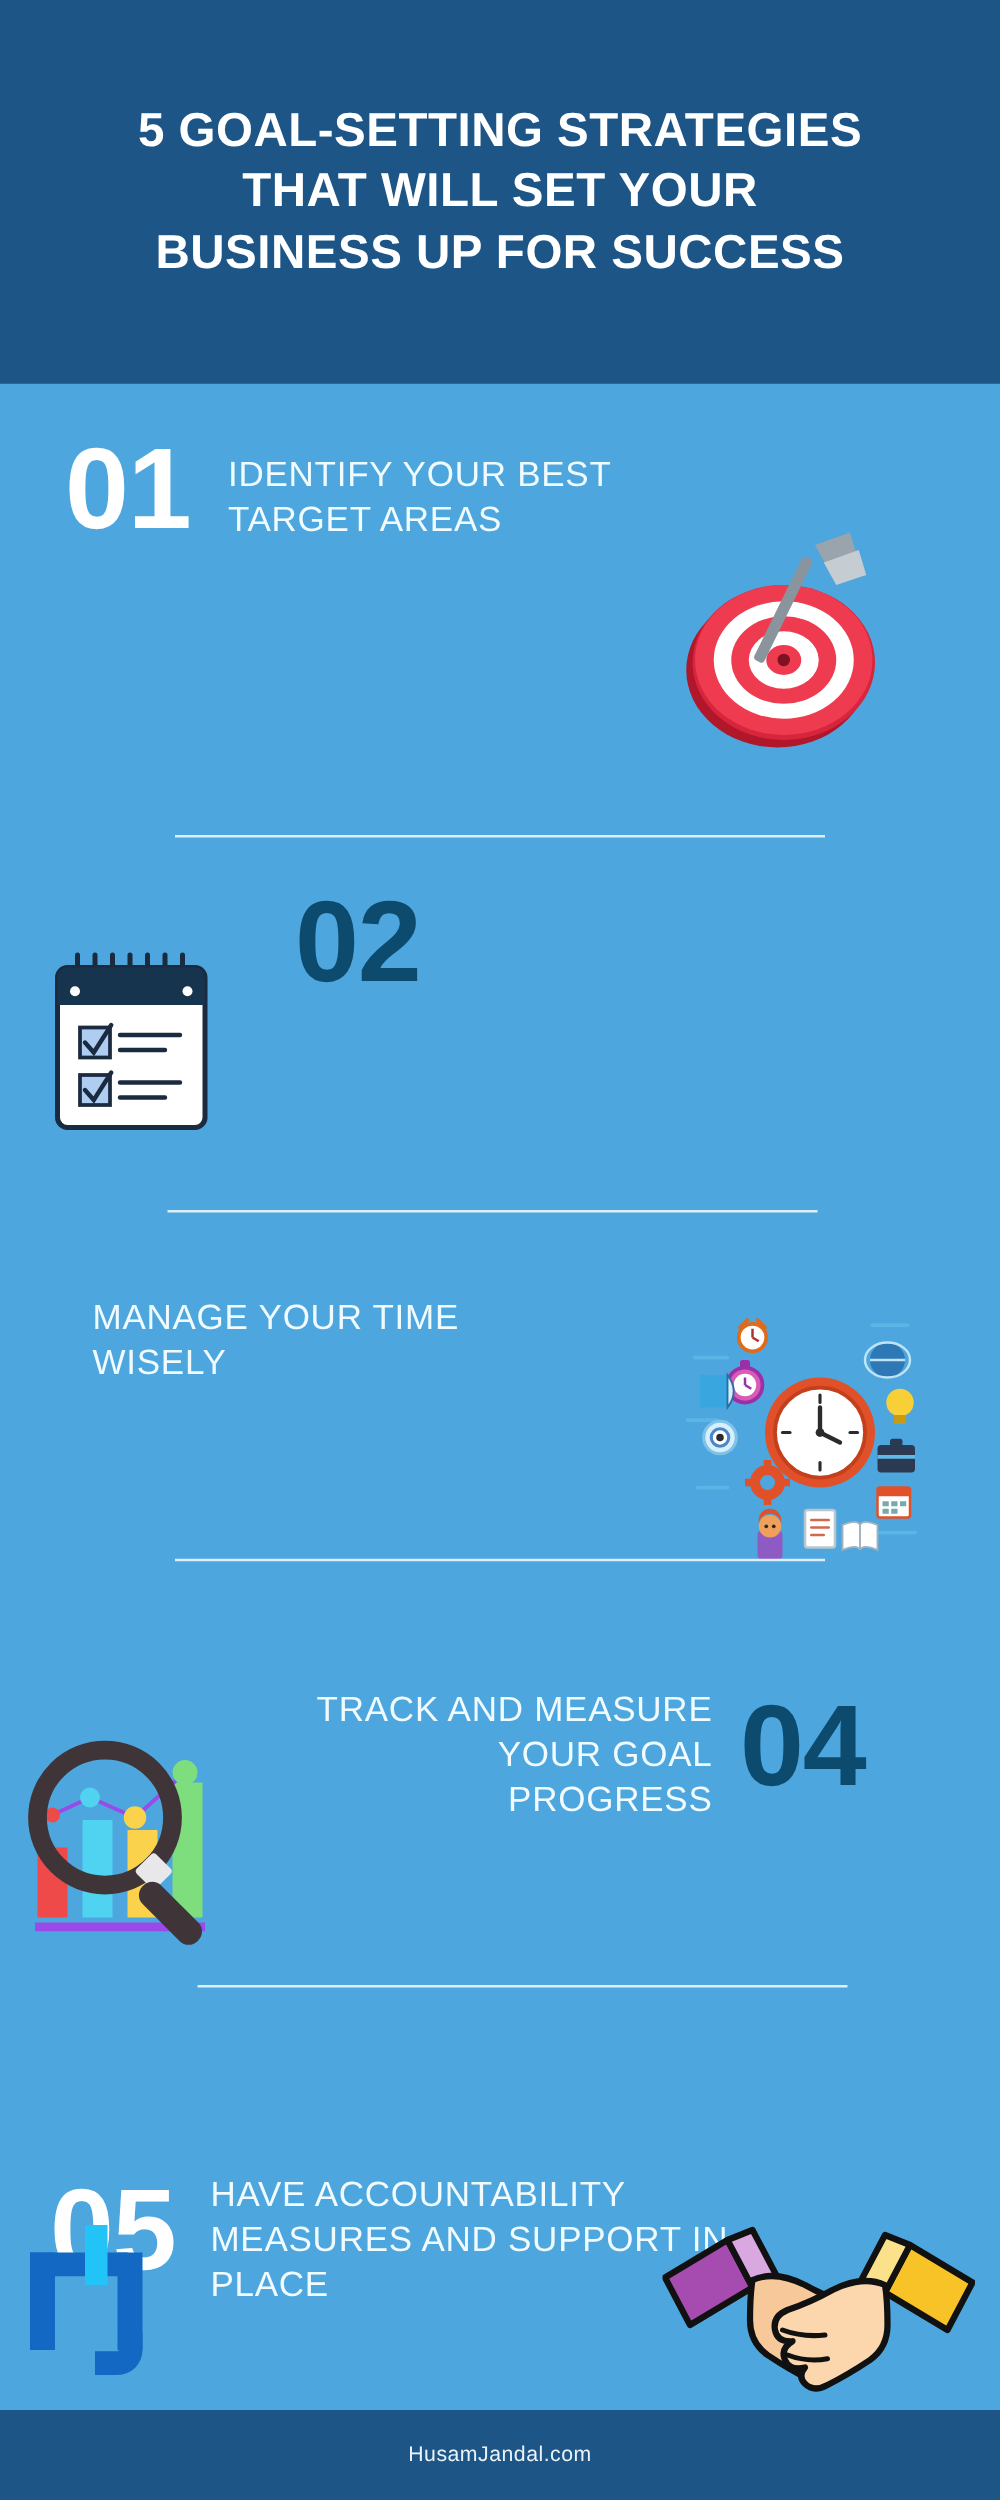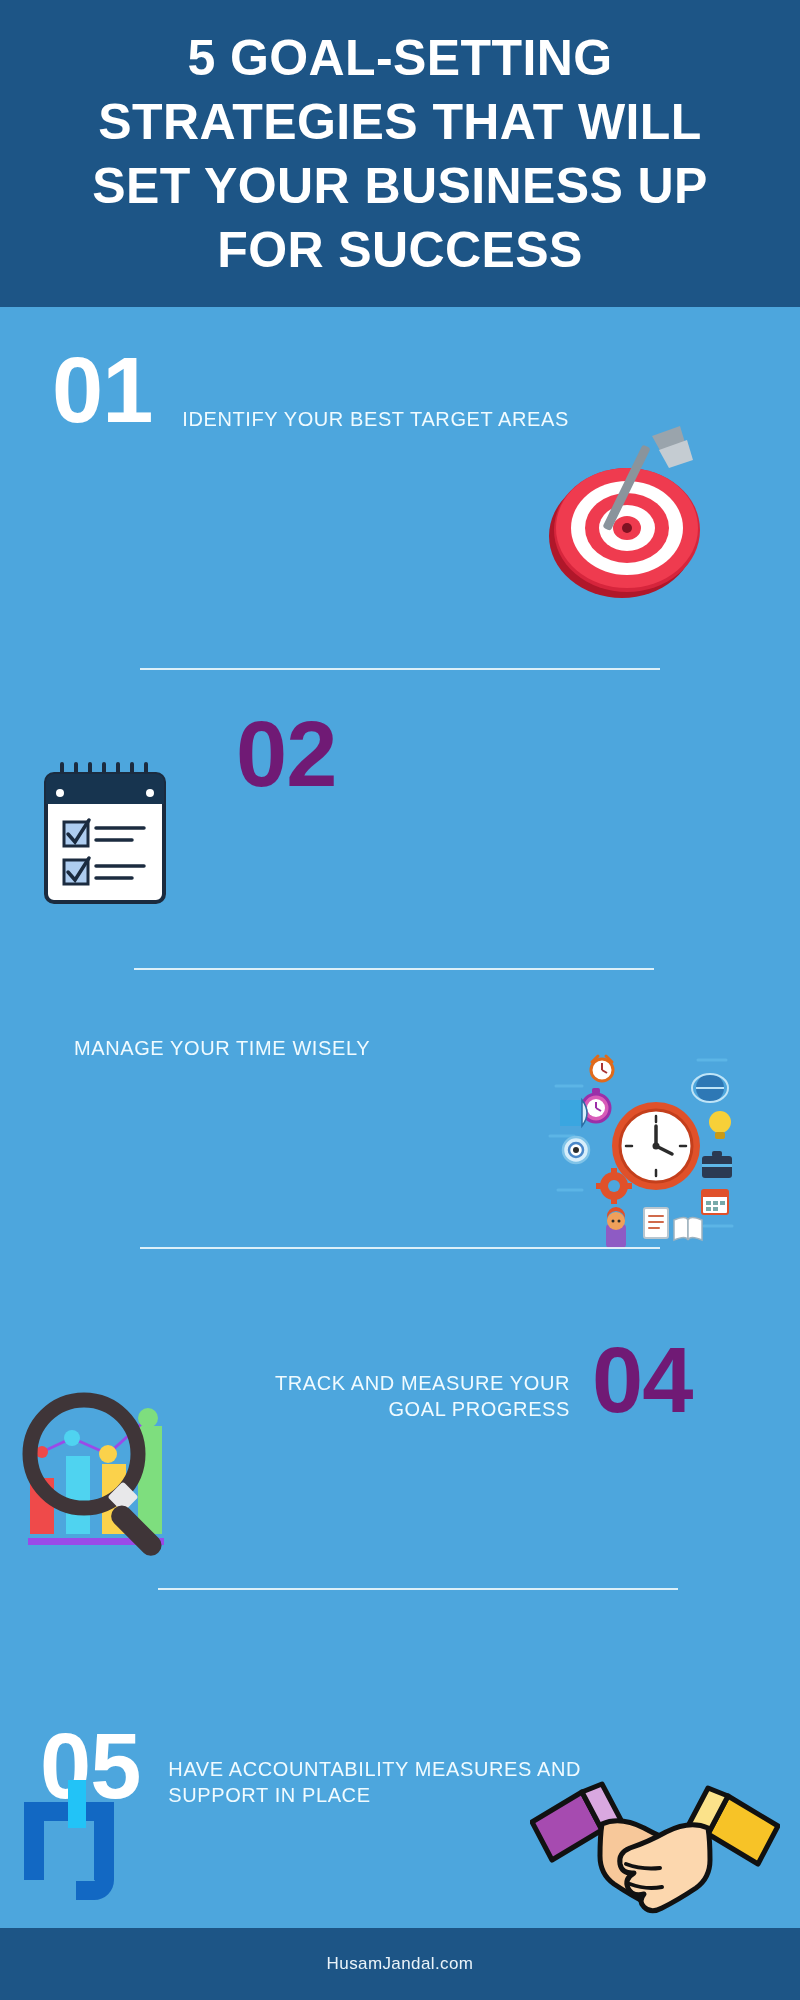--- a/index.html
+++ b/index.html
@@ -24,50 +24,50 @@
     width:800px; height:307px;
     background:#1d5586;
     display:flex;
     align-items:center;
     justify-content:center;
   }
   .header-title {
     width:700px;
     text-align:center;
     color:#ffffff;
-    font-size:50px;
+    font-size:38px;
     font-weight:bold;
     line-height:1.28;
     letter-spacing:0.4px;
     text-transform:uppercase;
     padding:0 40px;
   }
 
   
   .step {
     position:absolute;
     left:0;
     width:800px;
   }
   .step-row {
     position:absolute;
     display:flex;
-    align-items:flex-end;
+    align-items:center;
   }
   .step-num {
     color:#ffffff;
     font-size:92px;
     font-weight:bold;
     line-height:0.92;
     letter-spacing:-1px;
   }
-  .step-num.pale { color:#701a75; }
+  .step-num.pale { color:#0c4a6e; }
   .step-text {
     color:#f0fbff;
-    font-size:20px;
+    font-size:28px;
     font-weight:300;
     line-height:1.28;
     letter-spacing:0.6px;
     text-transform:uppercase;
   }
 
   
   .divider {
     position:absolute;
     height:2px;

